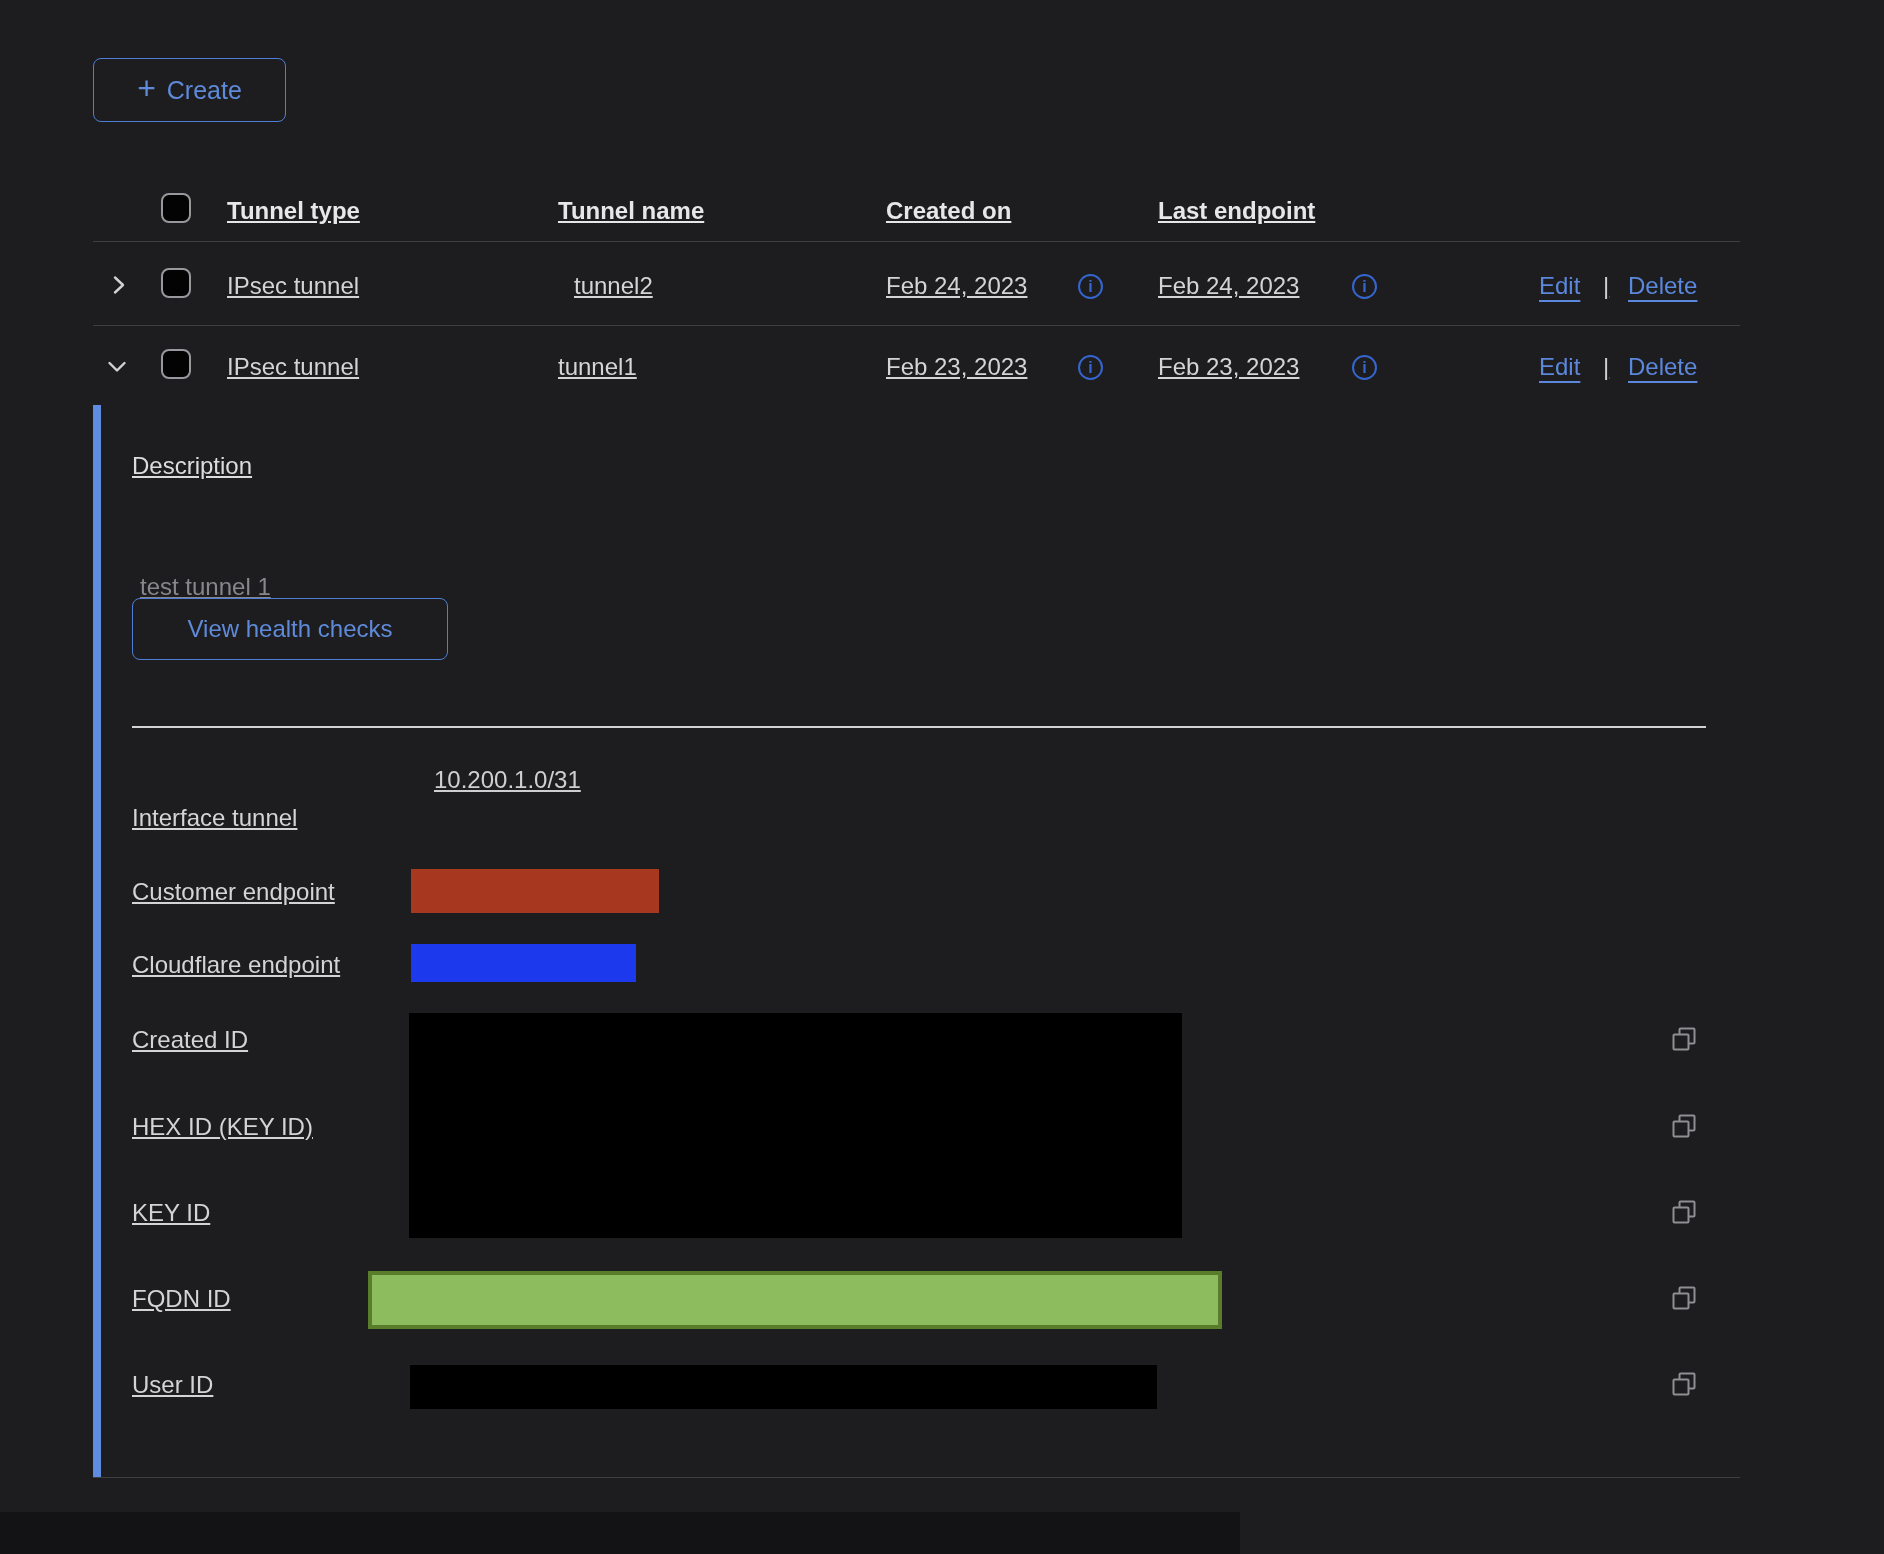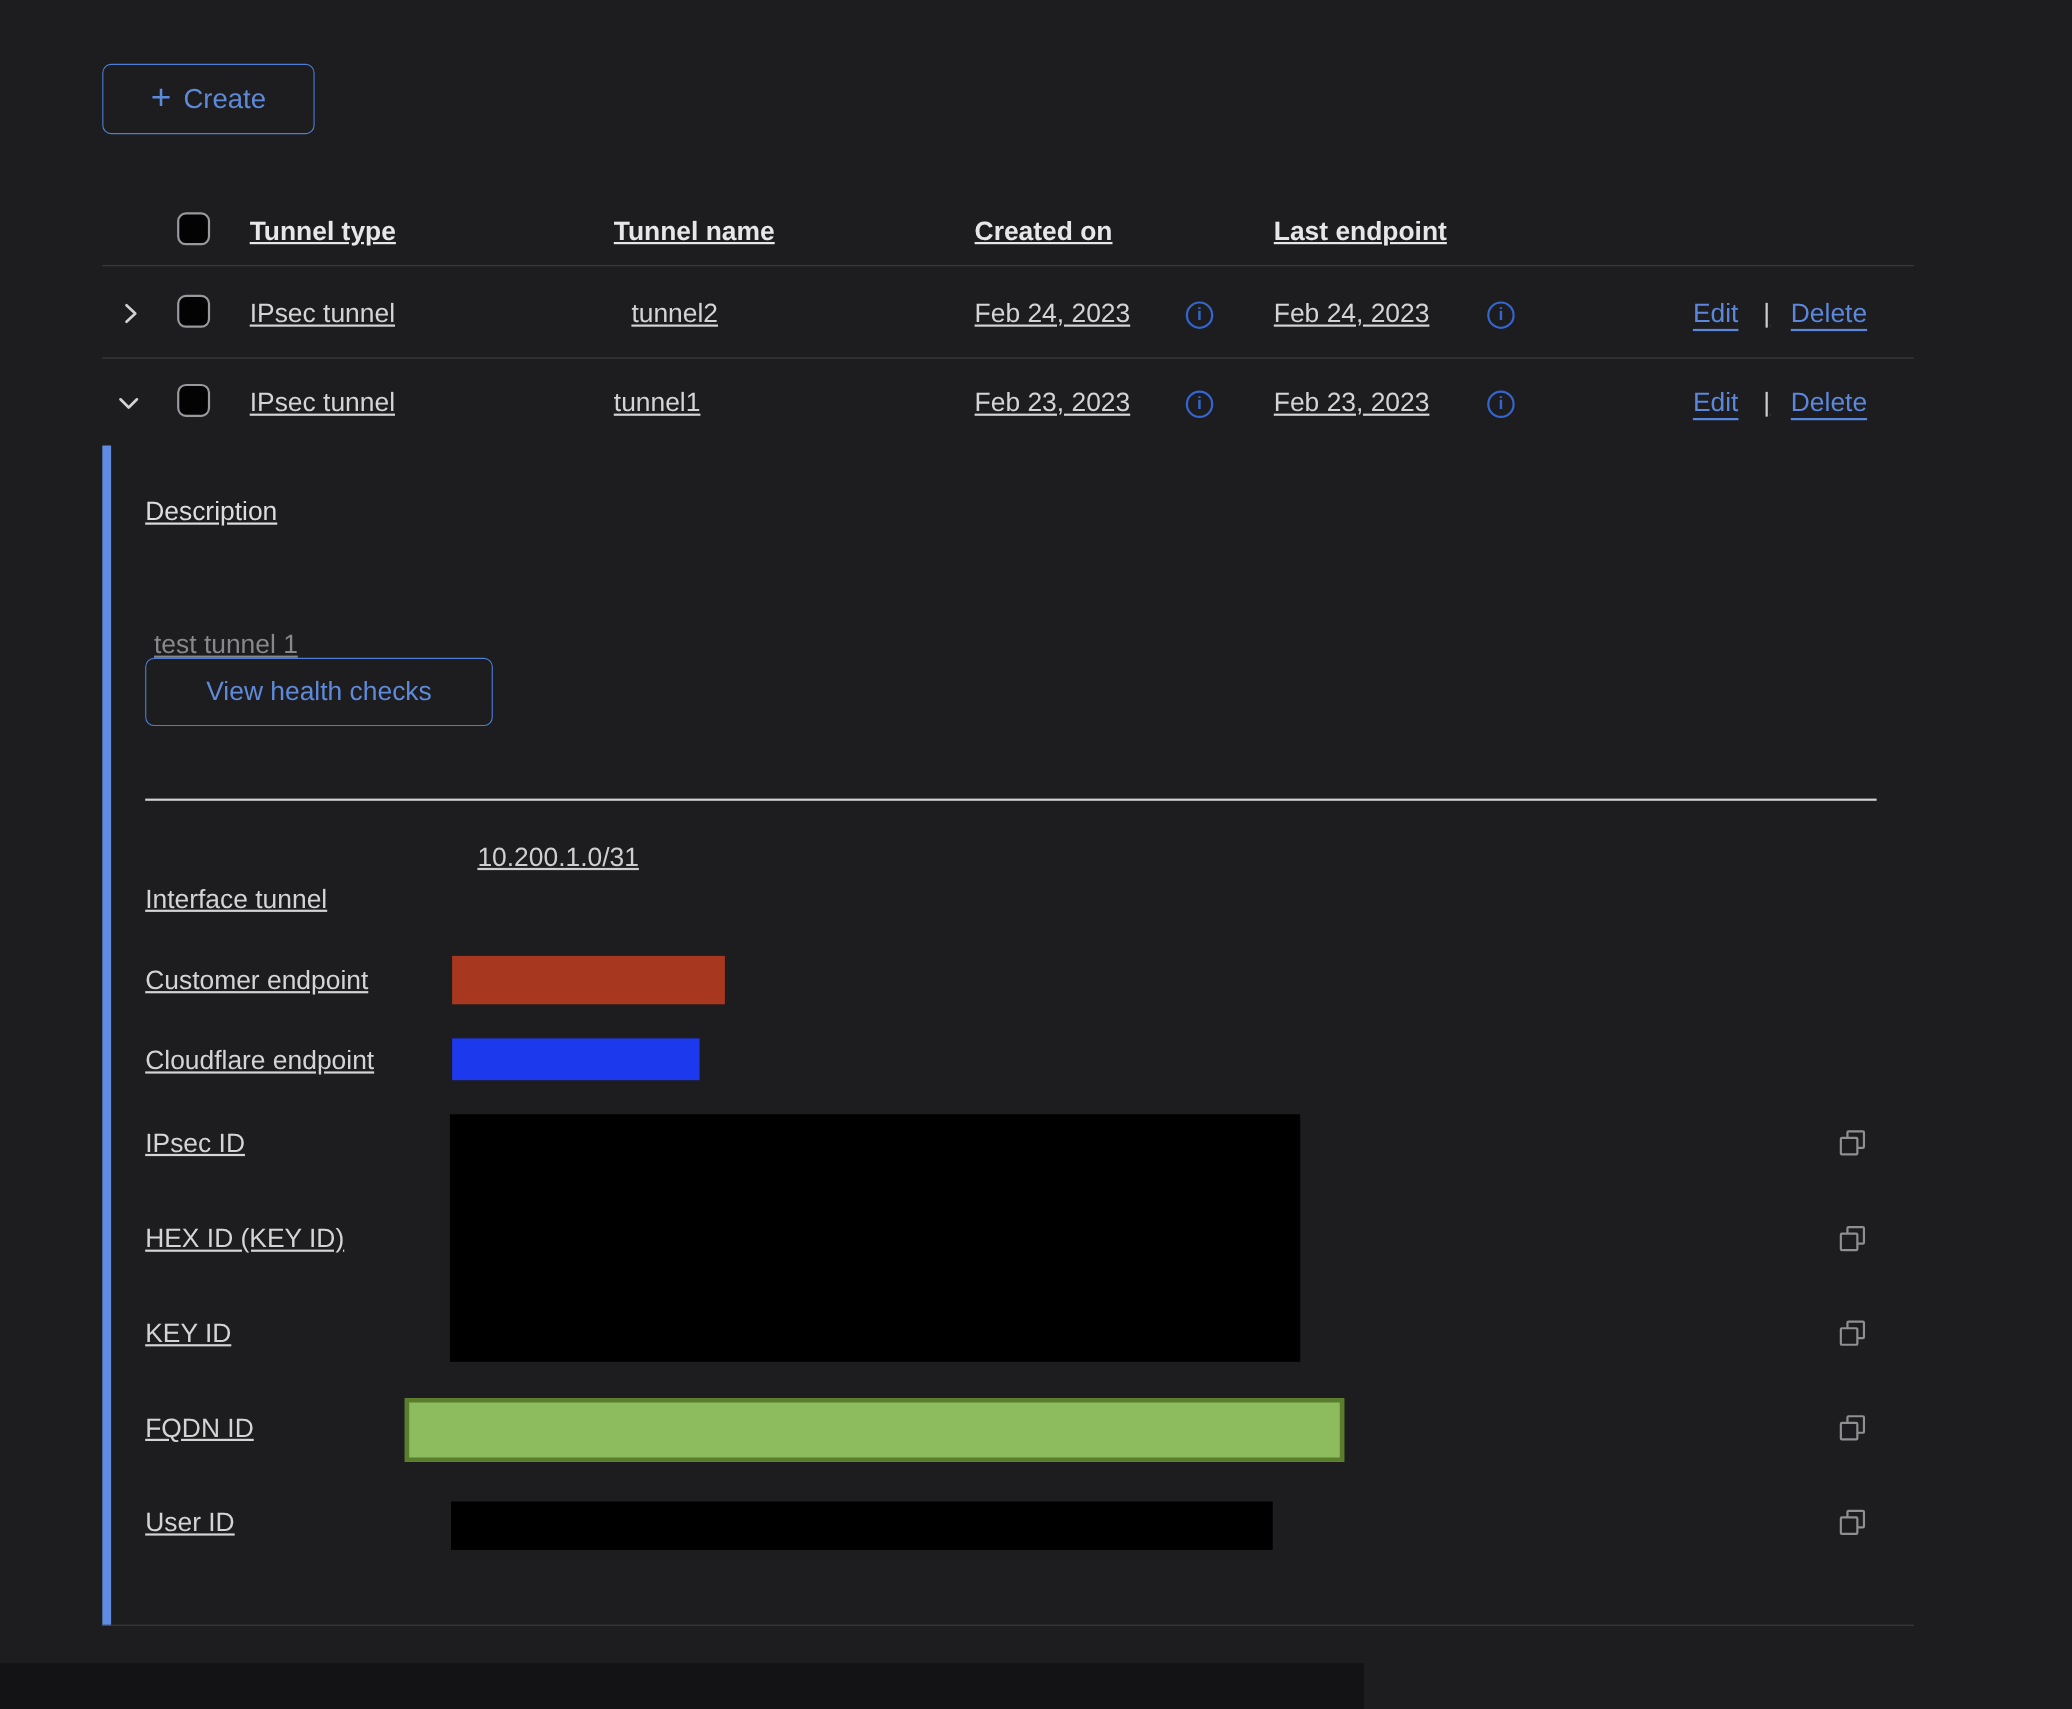--- a/index.html
+++ b/index.html
@@ -107,21 +107,21 @@
     <div class="txt" style="left:132px;top:803px;">Interface tunnel</div>
     <div class="txt val" style="left:434px;top:765px;">10.200.1.0/31</div>
 
     <div class="txt" style="left:132px;top:877px;">Customer endpoint</div>
     <div class="redact" style="left:411px;top:869px;width:248px;height:44px;background:#a8371f;"></div>
 
     <div class="txt" style="left:132px;top:950px;">Cloudflare endpoint</div>
     <div class="redact" style="left:411px;top:944px;width:225px;height:38px;background:#1c39ee;"></div>
 
     <div class="redact" style="left:409px;top:1013px;width:773px;height:225px;background:#000000;"></div>
-    <div class="txt" style="left:132px;top:1025px;">IPsec ID</div>
+    <div class="txt" style="left:132px;top:1025px;">Created ID</div>
     <div class="txt" style="left:132px;top:1112px;">HEX ID (KEY ID)</div>
     <div class="txt" style="left:132px;top:1198px;">KEY ID</div>
 
     <div class="txt" style="left:132px;top:1284px;">FQDN ID</div>
     <div class="redact" style="left:368px;top:1271px;width:854px;height:58px;
          background:#8dbc5f;border:4px solid #5a7d2b;box-sizing:border-box;"></div>
 
     <div class="txt" style="left:132px;top:1370px;">User ID</div>
     <div class="redact" style="left:410px;top:1365px;width:747px;height:44px;background:#000000;"></div>
 

